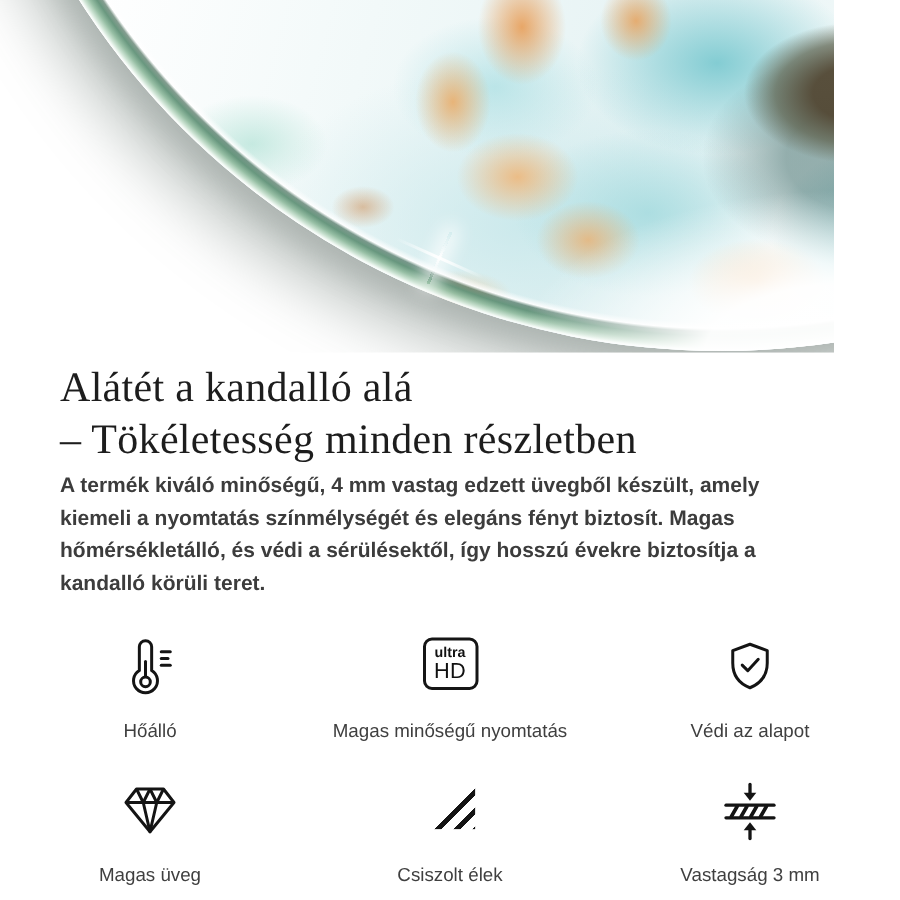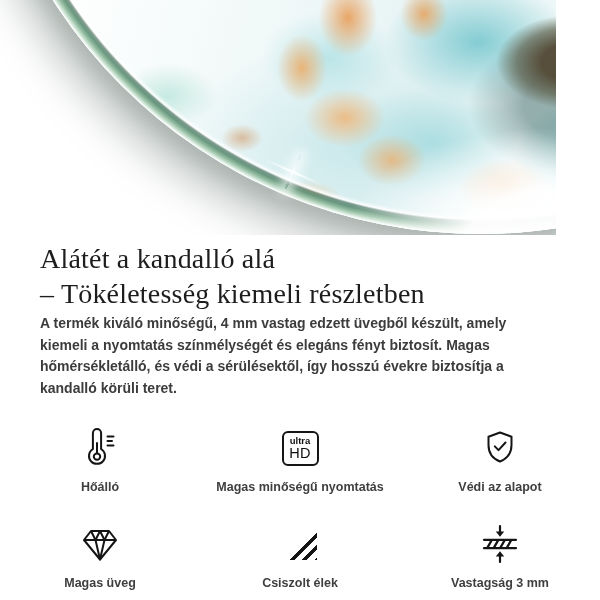--- a/index.html
+++ b/index.html
@@ -122,30 +122,29 @@
     row-gap: 26px;
   }
   .feature {
     display: flex;
     flex-direction: column;
     align-items: center;
   }
   .icon-wrap {
     height: 46px;
     display: flex;
-    align-items: center;
+    align-items: flex-start;
     justify-content: center;
   }
   .feature-label {
     margin-top: 9px;
     font-size: 12.5px;
     line-height: 15px;
     color: #3f3f3f;
     text-align: center;
-    font-weight: bold;
   }
   .icon-svg { display: block; }
 
   
   .uhd-box {
     width: 37px; height: 35px;
     border: 2.6px solid #151515;
     border-radius: 6px;
     display: flex;
     flex-direction: column;
@@ -169,21 +168,21 @@
 <div class="page">
 
   <div class="hero">
     <div class="glass-shadow"></div>
     <div class="glass-face"></div>
     <div class="sparkle"></div>
   </div>
 
   <h1 class="title">
     <span>Alátét a kandalló alá</span><br>
-    <span>– Tökéletesség kiemeli részletben</span>
+    <span>– Tökéletesség minden részletben</span>
   </h1>
 
   <p class="description">A termék kiváló minőségű, 4 mm vastag edzett üvegből készült, amely kiemeli a nyomtatás színmélységét és elegáns fényt biztosít. Magas hőmérsékletálló, és védi a sérülésektől, így hosszú évekre biztosítja a kandalló körüli teret.</p>
 
   <div class="features">
 
     <div class="feature">
       <div class="icon-wrap">
         <svg class="icon-svg" width="40" height="42" viewBox="0 0 40 42" fill="none" stroke="#141414" stroke-width="2" stroke-linecap="round">
           <path d="M12.9 6.2 a4.1 4.1 0 0 1 8.2 0 V22 a8 8 0 1 1 -8.2 0 Z"></path>

